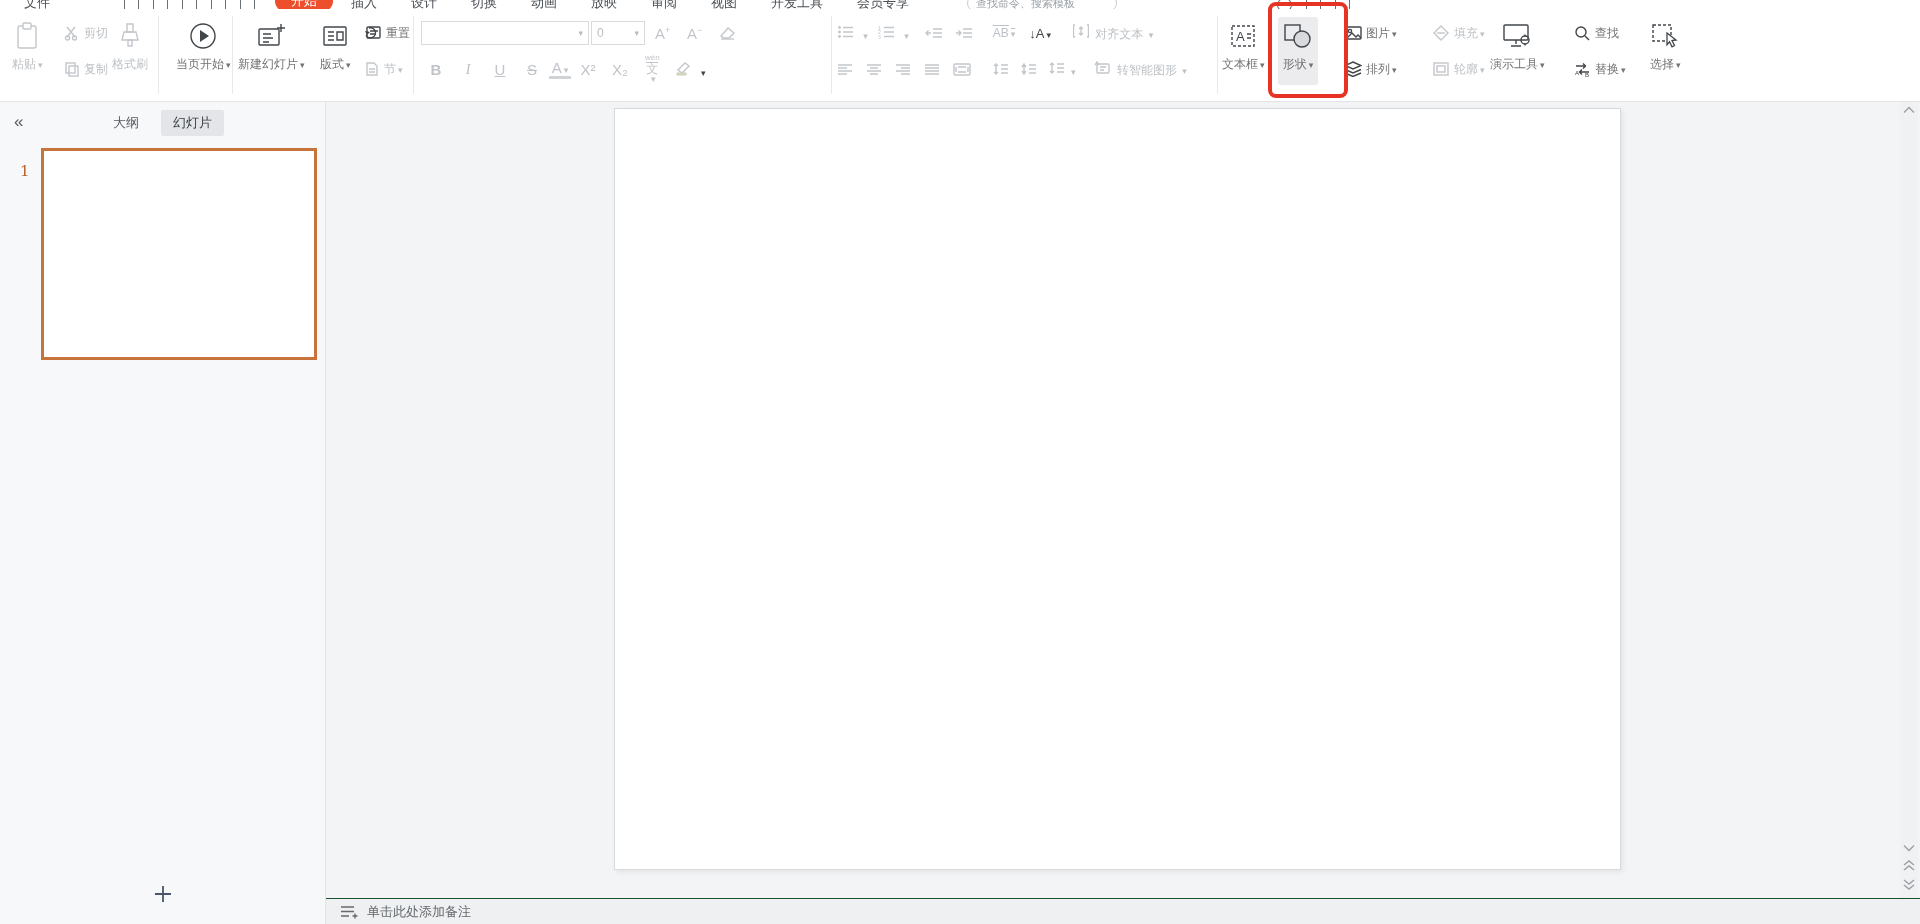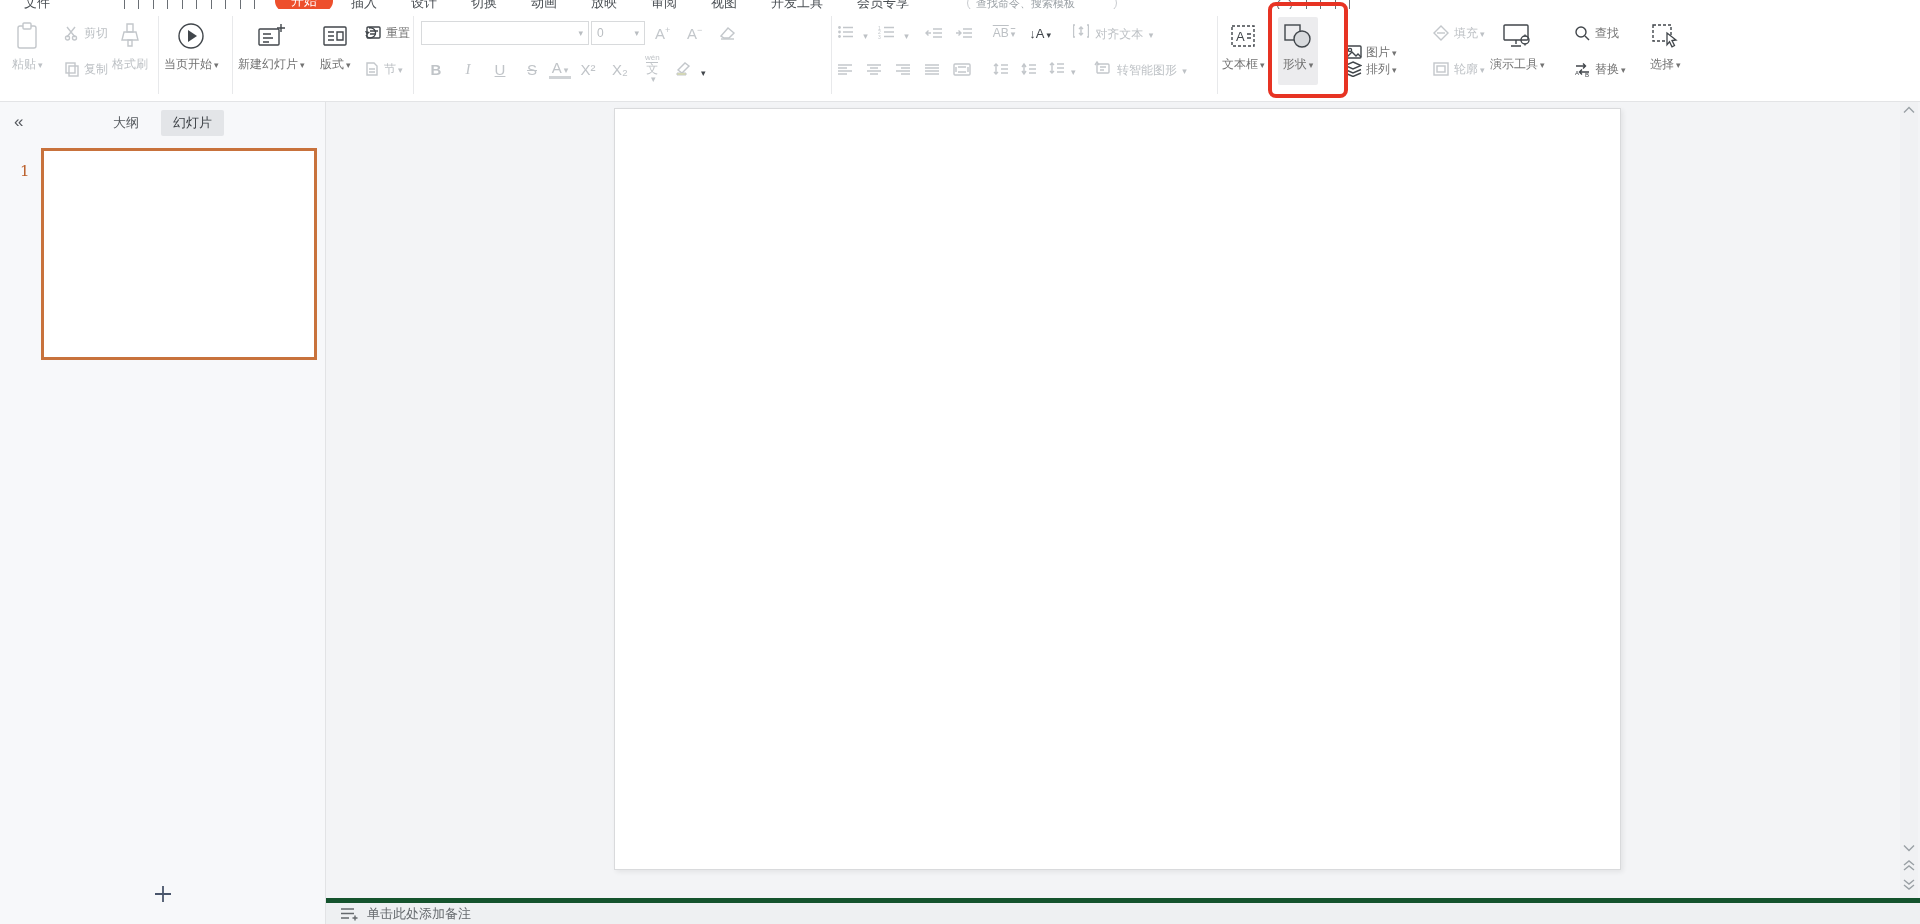--- a/index.html
+++ b/index.html
@@ -53,21 +53,21 @@
   #canvas { position:absolute; left:288px; top:6px; width:1007px; height:762px; background:#fff; border:1px solid #d9dadc; box-shadow:2px 2px 5px rgba(0,0,0,0.07); }
   #annotation { position:absolute; left:990px; top:24px; font-size:31px; font-weight:bold; color:#e23320; white-space:nowrap; z-index:20; letter-spacing:1px; }
 
   
   #scrollbar { position:absolute; right:2px; top:0; width:18px; height:796px; background:#f0f1f3; display:flex; flex-direction:column; align-items:center; }
   #scrollbar .sb-top { margin-top:4px; }
   #scrollbar .sb-spacer { flex:1; }
   #scrollbar svg { margin:4px 0; }
 
   
-  #notes-bar { position:absolute; left:326px; top:898px; width:1594px; height:26px; background:#eef0f2; border-top:5px solid #14532d; display:flex; align-items:center; padding-left:14px; }
+  #notes-bar { position:absolute; left:326px; top:898px; width:1594px; height:26px; background:#eef0f2; border-top:1px solid #14532d; display:flex; align-items:center; padding-left:14px; }
   #notes-bar .lbl { font-size:13px; color:#65696d; margin-left:8px; }
 
   .phon { display:flex; flex-direction:column; align-items:center; line-height:1; color:#c0c4c8; margin-right:2px; }
   .phon .top { font-size:8px; } .phon .bot { font-size:12px; border-top:1px solid #c0c4c8; }
   .supmark { font-size:9px; vertical-align:super; }
 </style>
 </head>
 <body>
 
 <div id="top-strip">
@@ -131,21 +131,21 @@
             <path class="ic-dis" d="M5 11 h12 l2 8 h-16 z"></path>
             <path class="ic-dis" d="M9 19 h4 v6 h-4 z"></path>
           </svg>
       </span>
       <span class="lbl">格式刷</span>
     </div>
   </div>
   <div class="vdiv" style="left:158px;"></div>
 
   <div class="grp" style="left:162px; width:66px;">
-    <div class="bigbtn" style="left:2px; top:10px;">
+    <div class="bigbtn" style="left:14px; top:10px;">
       <span class="icwrap">
         <svg width="30" height="30" viewBox="0 0 30 30">
             <circle class="ic-dark" cx="15" cy="15" r="12"></circle>
             <path d="M12 9 L21 15 L12 21 z" fill="#41464b"></path>
           </svg>
       </span>
       <span class="lbl caret">当页开始</span>
     </div>
   </div>
   <div class="vdiv" style="left:232px;"></div>
@@ -338,21 +338,21 @@
     </div>
     <div class="bigbtn shapes-hl" style="left:56px; top:8px;">
       <span class="icwrap">
         <svg width="32" height="30" viewBox="0 0 32 30">
             <rect class="ic-dark" x="3" y="4" width="15" height="15"></rect>
             <circle cx="20" cy="18" r="8" fill="#d8dadd" stroke="#41464b" stroke-width="1.4"></circle>
           </svg>
       </span>
       <span class="lbl caret">形状</span>
     </div>
-    <div class="smallrow r1" style="left:122px;margin-top:19px;">
+    <div class="smallrow r1" style="left:122px;">
       <svg width="18" height="16" viewBox="0 0 18 16">
           <rect class="ic-dark" x="1" y="2" width="16" height="12" rx="1"></rect>
           <circle class="ic-dark" cx="6" cy="6" r="1.6"></circle>
           <path class="ic-dark" d="M3 13 l5-5 4 4 2-2 3 3"></path>
         </svg>
       <span class="lbl caret">图片</span>
     </div>
     <div class="smallrow r2" style="left:122px;">
       <svg width="18" height="16" viewBox="0 0 18 16">
           <path class="ic-dark" d="M9 1 L17 4.5 9 8 1 4.5 z"></path>

